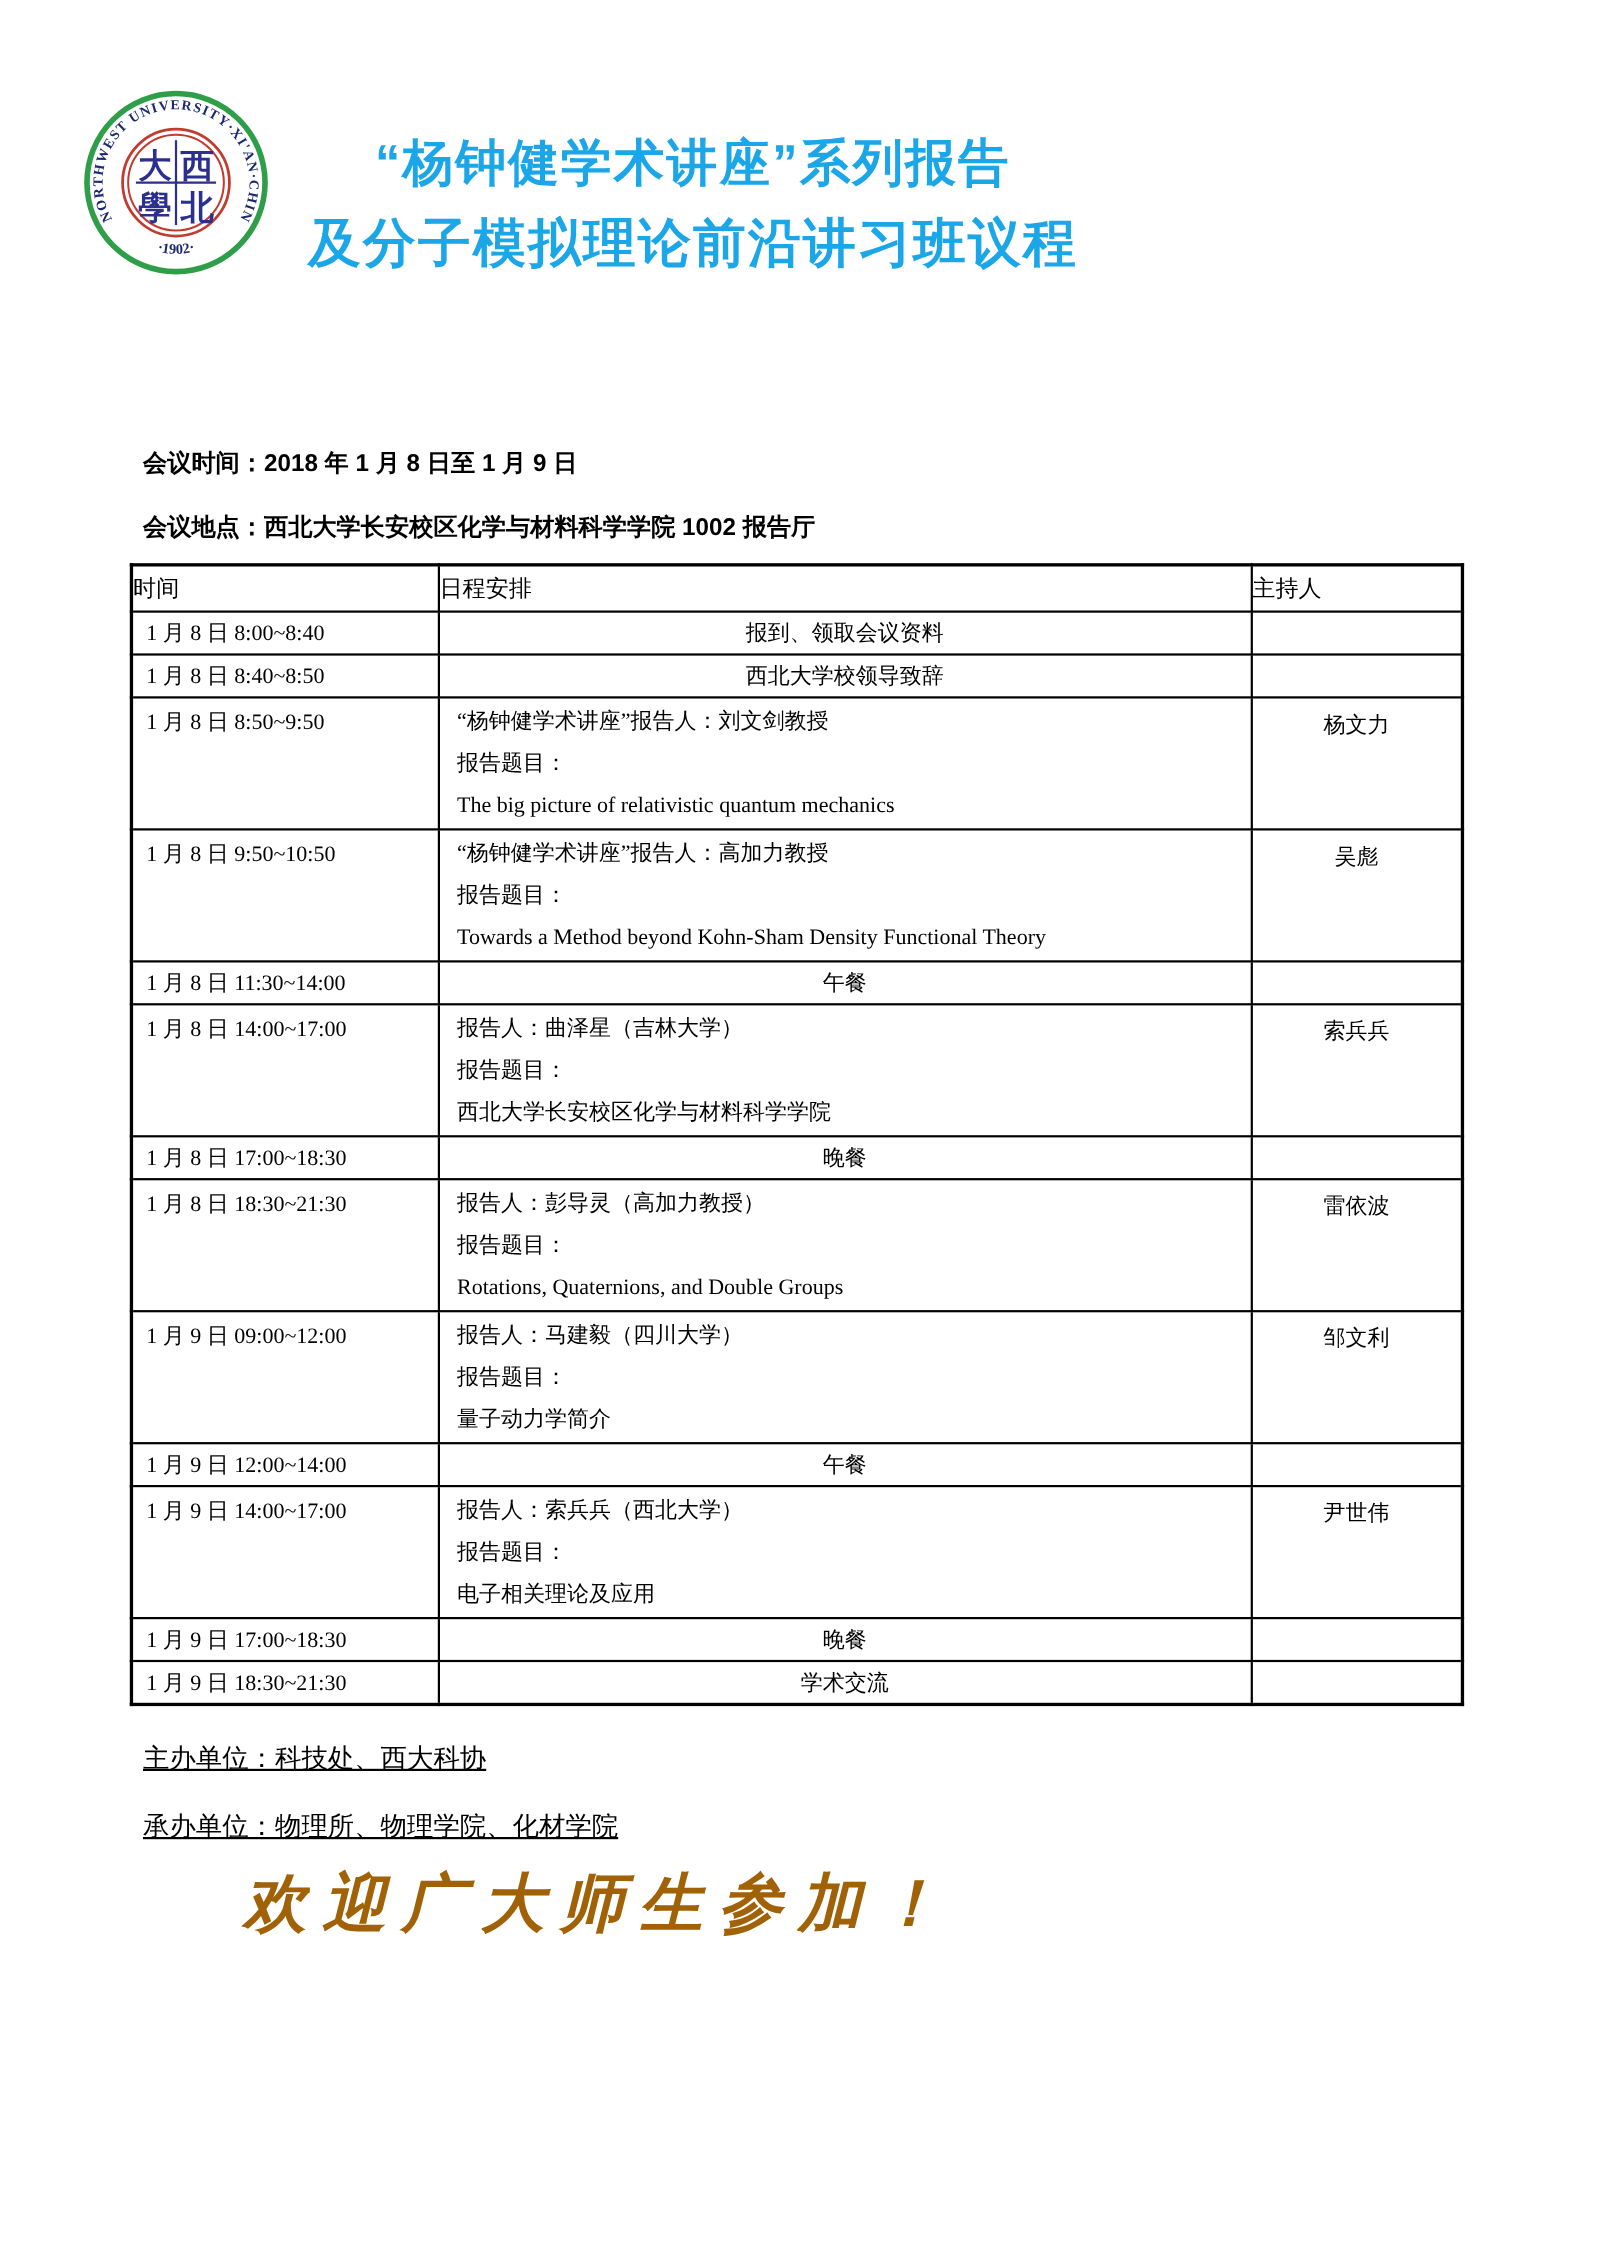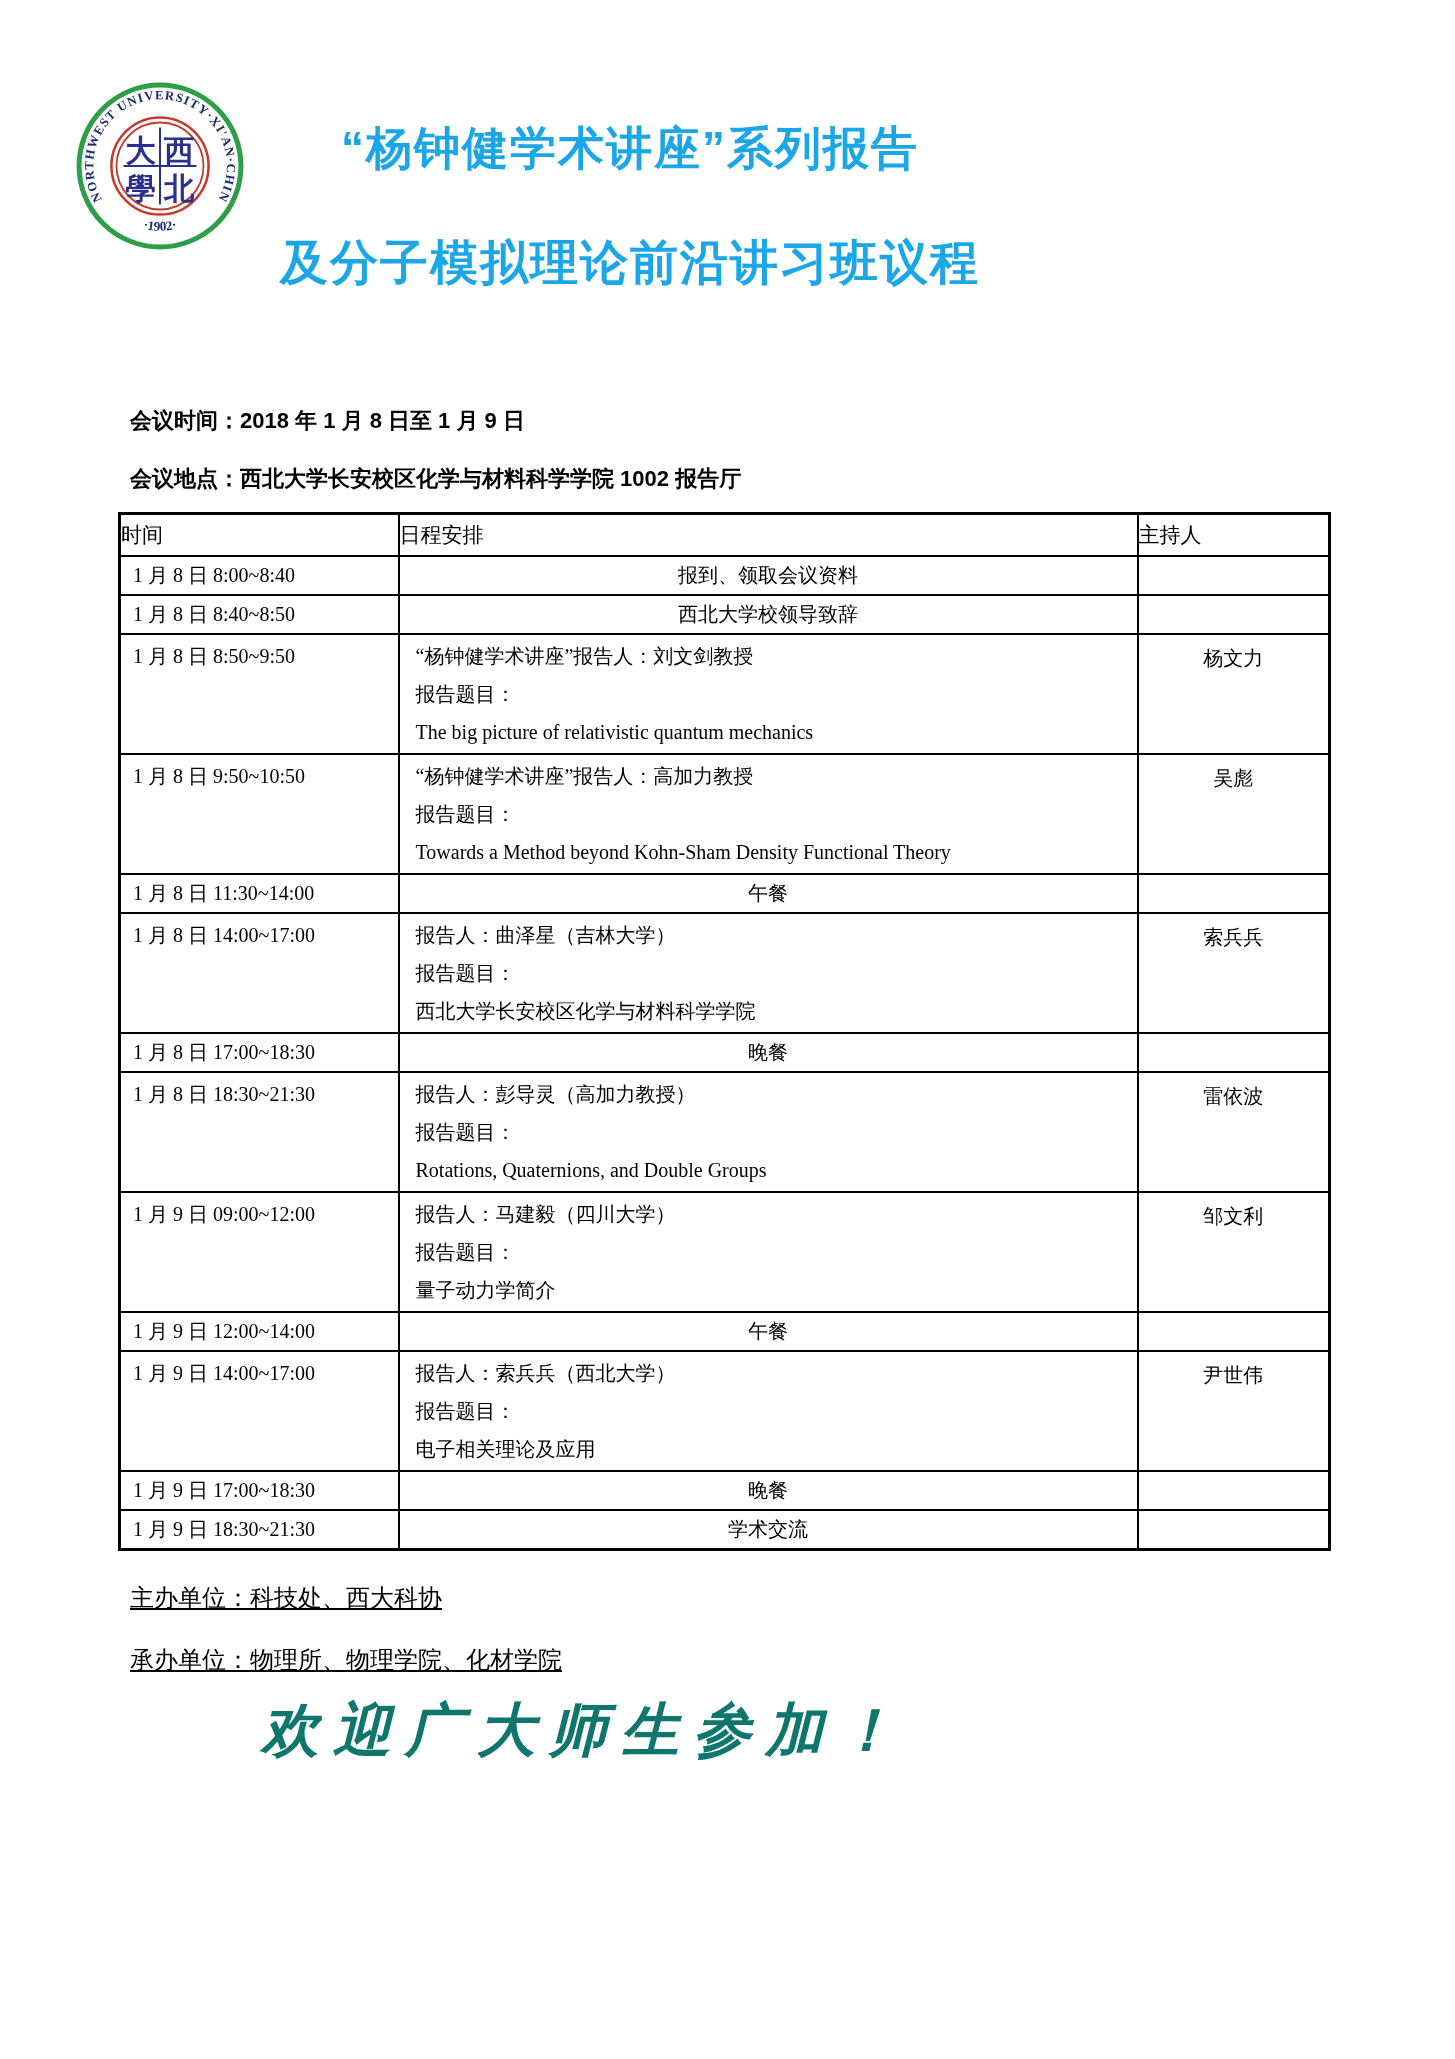--- a/index.html
+++ b/index.html
@@ -6,21 +6,21 @@
   .page{position:relative;width:1455px;height:2059px;background:#ffffff;overflow:hidden;
         font-family:"Liberation Serif",serif;color:#000;}
 
   
   .logo{position:absolute;left:74px;top:80px;width:172px;height:172px;}
 
   
   .title-block{position:absolute;left:180px;top:102px;width:900px;text-align:center;
                font-family:"Liberation Sans",sans-serif;font-weight:bold;}
   .title-line1{font-size:46px;letter-spacing:2px;color:#1BA6E8;line-height:1.15;margin-top:20px;}
-  .title-line2{margin-top:60px;font-size:48px;letter-spacing:2px;color:#1BA6E8;line-height:1.15;}
+  .title-line2{margin-top:19px;font-size:48px;letter-spacing:2px;color:#1BA6E8;line-height:1.15;}
 
   
   .meta{position:absolute;left:130px;top:378px;font-family:"Liberation Sans",sans-serif;
         font-weight:bold;font-size:22px;margin-top:28px;}
   .meta-line{white-space:nowrap;}
   .meta-line + .meta-line{margin-top:28px;}
 
   
   table.schedule{position:absolute;left:118px;top:512px;width:1210px;
                  border-collapse:collapse;table-layout:fixed;font-size:20px;
@@ -192,15 +192,15 @@
           <td class="host"></td>
         </tr>
       </tbody>
   </table>
 
   <div class="footer">
     <div class="footer-line"><span>主办单位：</span><span>科技处、西大科协</span></div>
     <div class="footer-line"><span>承办单位：</span><span>物理所、物理学院、化材学院</span></div>
   </div>
 
-  <div class="welcome" style="color: #0f766e; padding-left: 40px;">欢迎广大师生参加！</div>
+  <div class="welcome" style="color: #a16207;">欢迎广大师生参加！</div>
 
 </div>
 
 </body></html>

